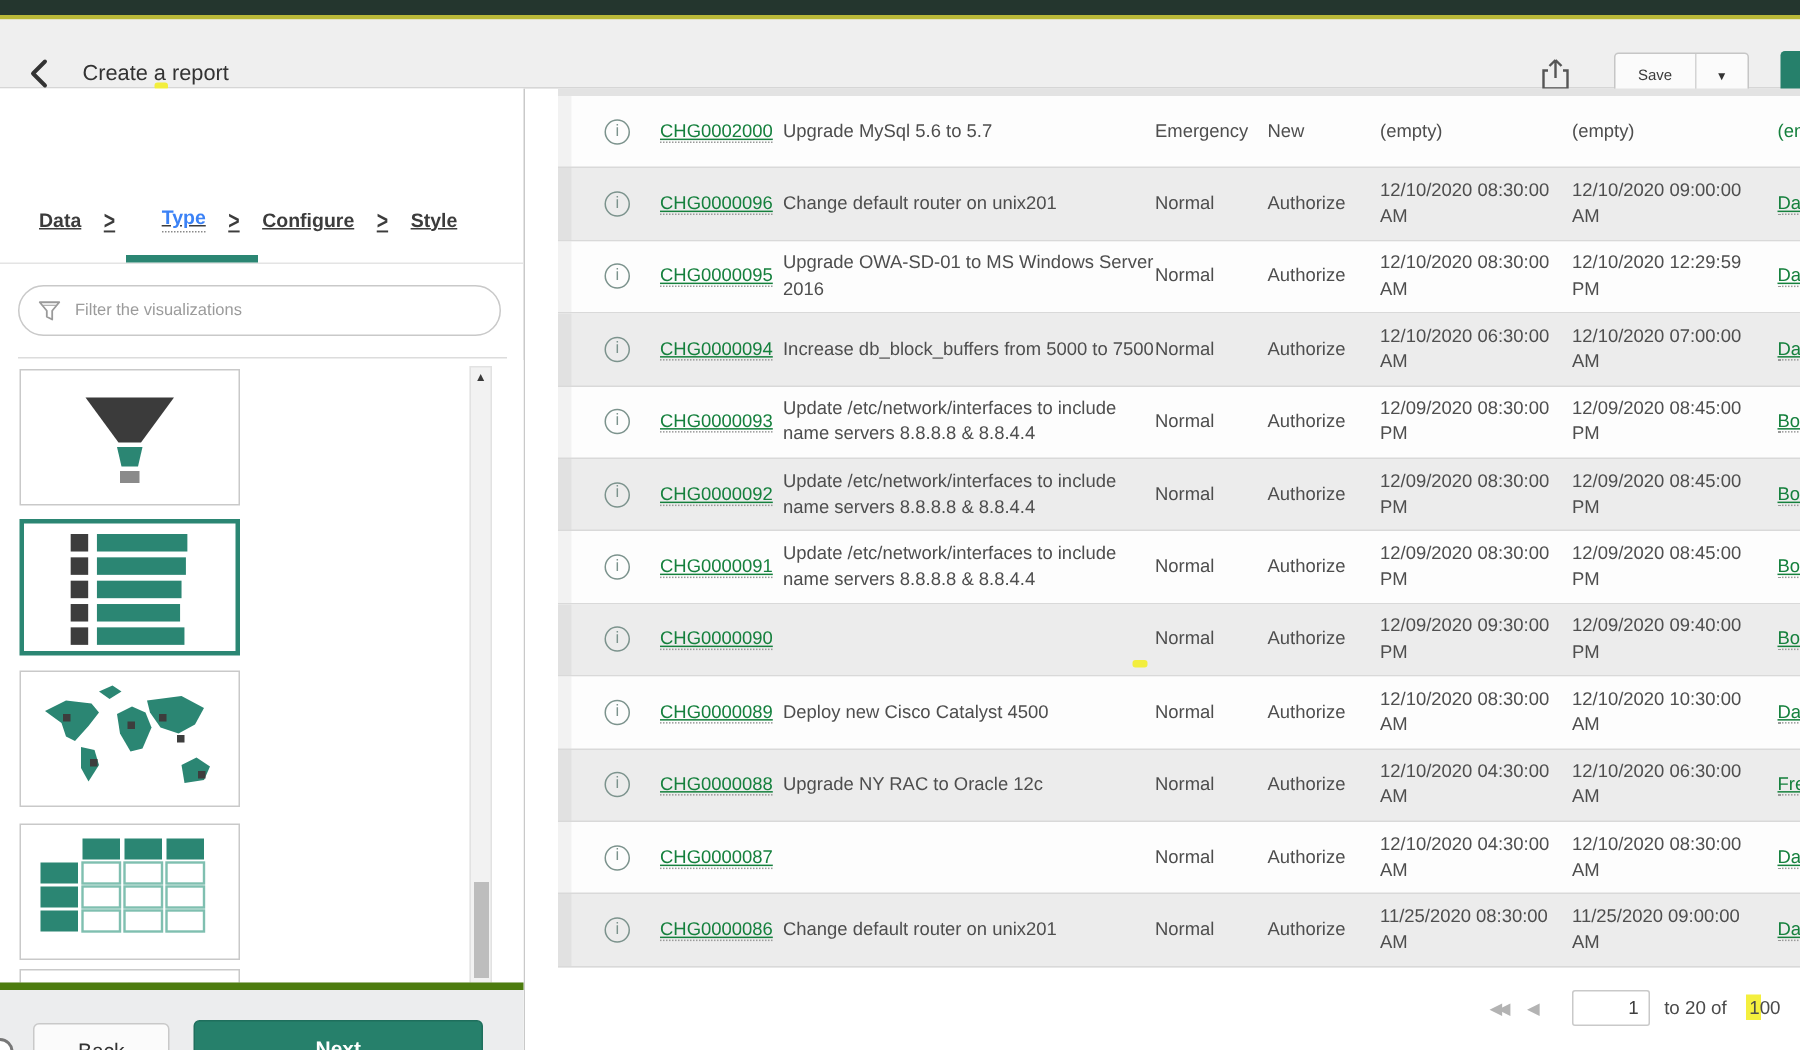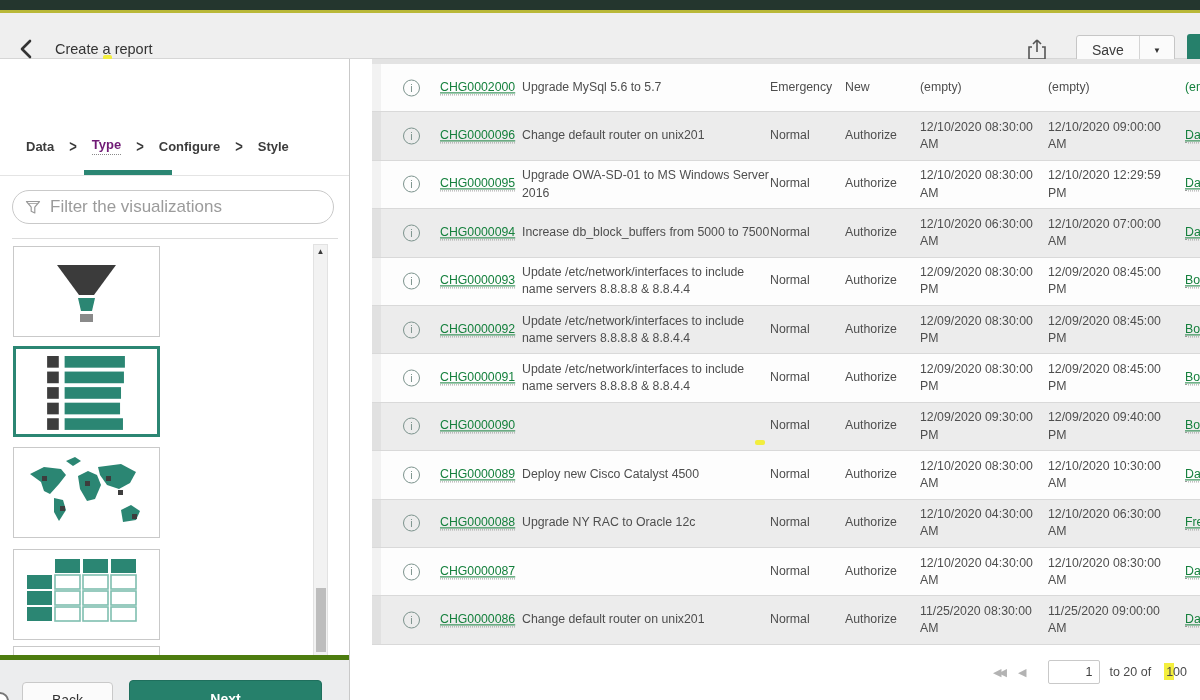--- a/index.html
+++ b/index.html
@@ -7,35 +7,35 @@
   body { font-family:"Liberation Sans", sans-serif; background:#fff; position:relative; color:#4a4a4a; }
 
   
   .topstrip { position:absolute; left:0; top:0; width:1200px; height:10px; background:#24362e; }
   .accentline { position:absolute; left:0; top:10px; width:1200px; height:3px; background:#b9b838; }
   .appheader { position:absolute; left:0; top:13px; width:1200px; height:46px; background:#efefef; border-bottom:1px solid #d6d6d6;text-decoration:underline; }
   .back-btn { position:absolute; left:16px; top:25px; width:22px; height:22px; cursor:pointer; }
   .page-title { position:absolute; left:55px; top:28px; font-size:14.5px; color:#333; }
   .share-btn { position:absolute; left:1026px; top:25px; width:24px; height:24px; }
   .save-split { position:absolute; left:1076px; top:22px; height:30px; display:flex; background:#fbfbfb; border:1px solid #c6c6c6; border-radius:3px; overflow:hidden; }
-  .save-main { padding:0 15px; font-size:14px; color:#3b3b3b; display:flex; align-items:center; border-right:1px solid #d4d4d4; }
+  .save-main { padding:0 15px; font-size:10px; color:#3b3b3b; display:flex; align-items:center; border-right:1px solid #d4d4d4; }
   .save-caret { width:34px; display:flex; align-items:center; justify-content:center; font-size:8px; color:#333; }
   .teal-frag { position:absolute; left:1187px; top:21px; width:13px; height:31px; background:#26806b; border-radius:3px 0 0 3px; }
 
   
   .panel { position:absolute; left:0; top:59px; width:350px; height:641px; background:#fff; border-right:1px solid #c9c9c9; }
-  .steps { position:absolute; left:26px; top:78px; display:flex; align-items:center; column-gap:15px; font-size:13px; font-weight:bold; color:#3c3c3c; }
+  .steps { position:absolute; left:26px; top:78px; display:flex; align-items:center; column-gap:15px; font-size:13px; font-weight:bold; color:#3c3c3c;text-decoration:underline; }
   .step-sep { font-size:13px; color:#3c3c3c; font-weight:bold; transform:scaleY(1.3); }
   .step-label { cursor:pointer; }
-  .step-label.active { color:#701a75; border-bottom:1px dotted #8a8a8a; padding-bottom:2px; }
+  .step-label.active { color:#3b82f6; border-bottom:1px dotted #8a8a8a; padding-bottom:2px;margin-left:16px; }
   .steps-underline { position:absolute; left:84px; top:111px; width:88px; height:5px; background:#2b8673; }
   .steps-border { position:absolute; left:0; top:116px; width:349px; height:1px; background:#e4e4e4; }
 
   .filter-wrap { position:absolute; left:12px; top:131px; width:322px; height:34px; border:1px solid #c9c9c9; border-radius:17px; background:#fff; display:flex; align-items:center; padding:0 12px; gap:9px; }
-  .filter-input { border:none; outline:none; flex:1; font-size:17px; color:#4c1d95; background:transparent; font-family:"Liberation Sans",sans-serif; }
+  .filter-input { border:none; outline:none; flex:1; font-size:11px; color:#4c1d95; background:transparent; font-family:"Liberation Sans",sans-serif; }
   .filter-input::placeholder { color:#9b9b9b; }
   .panel-sep { position:absolute; left:12px; top:179px; width:326px; height:1px; background:#dcdcdc; }
 
   .viz-list { position:absolute; left:0; top:181px; width:349px; height:474px; overflow:hidden; background:#fff; }
   .tile { position:absolute; left:13px; width:147px; height:91px; border:1px solid #c9c9c9; background:#fff; display:flex; align-items:center; justify-content:center; cursor:pointer; }
   .tile.selected { border:3px solid #2b8673; }
   .t1{top:6px;} .t2{top:106px;} .t3{top:207px;} .t4{top:309px;} .t5{top:406px;}
 
   .vscroll { position:absolute; left:313px; top:4px; width:15px; height:464px; background:#f2f2f2; border:1px solid #e2e2e2; }
   .vs-up { position:absolute; top:2px; left:0; width:13px; text-align:center; font-size:8px; color:#3a3a3a; cursor:pointer; }

